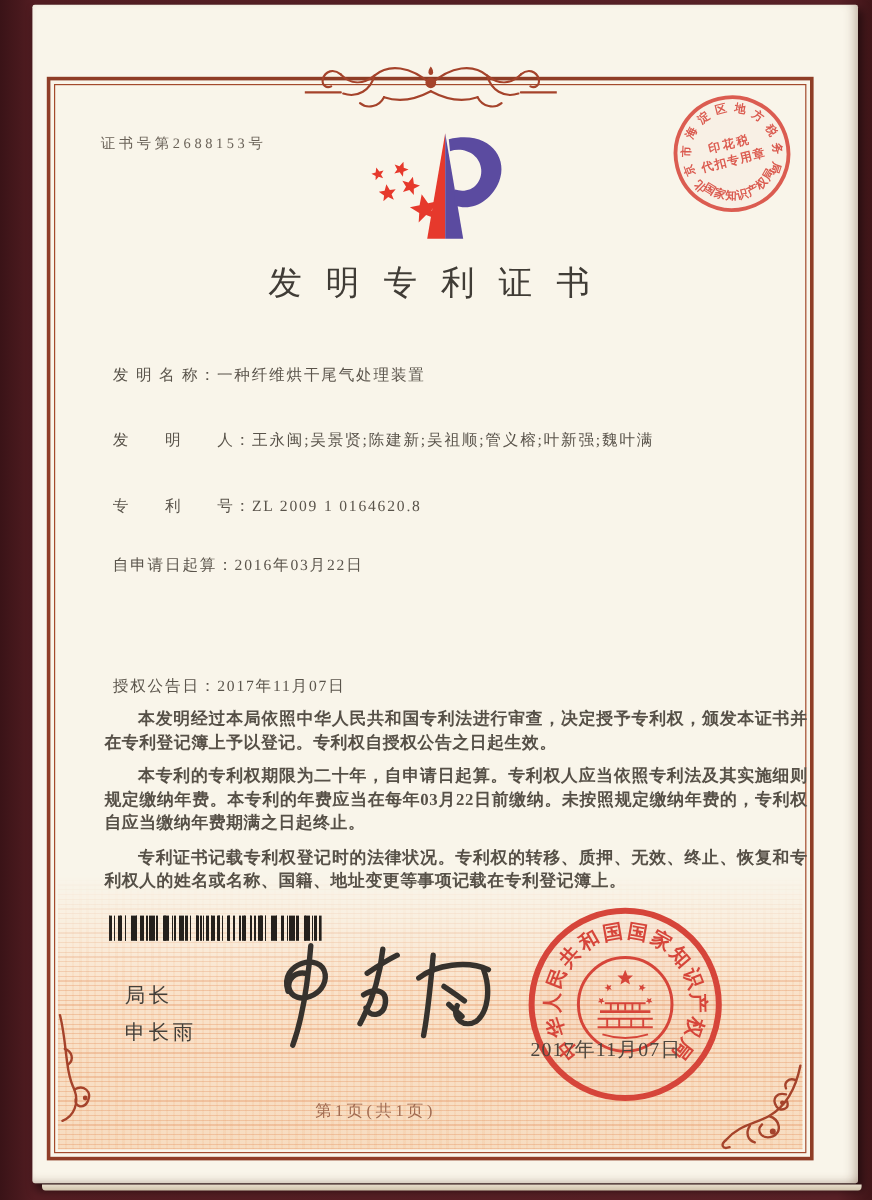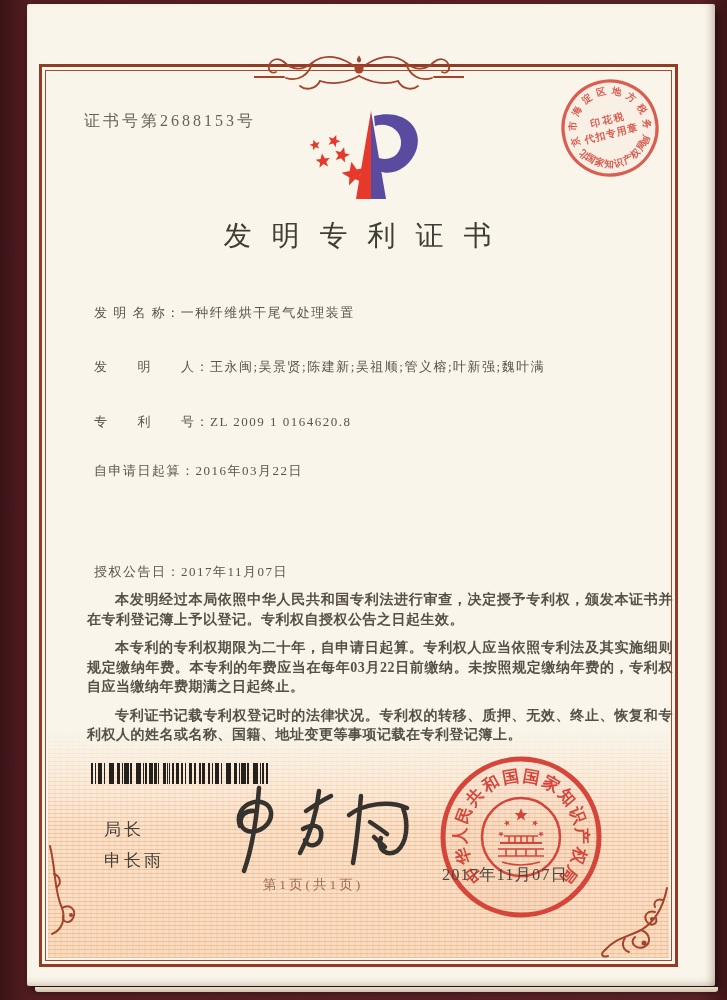--- a/index.html
+++ b/index.html
@@ -23,21 +23,21 @@
   }
   .guilloche{
     position:absolute;left:21px;top:726px;width:621px;height:228px;
     background:
       repeating-linear-gradient(0deg, rgba(228,146,96,.38) 0 1px, rgba(0,0,0,0) 1px 4px),
       repeating-linear-gradient(90deg, rgba(240,180,130,.18) 0 2px, rgba(0,0,0,0) 2px 6px),
       linear-gradient(#fbe7d2,#f7dcc0);
     -webkit-mask-image:linear-gradient(to bottom, transparent 0, #000 95px);
     mask-image:linear-gradient(to bottom, transparent 0, #000 95px);
   }
-  .cert-no{position:absolute;left:57px;top:107px;font-size:16px;letter-spacing:3px;color:#6a6258;}
+  .cert-no{position:absolute;left:57px;top:107px;font-size:12px;letter-spacing:3px;color:#6a6258;}
   .logo{position:absolute;left:270px;top:101px;}
   .title{
     position:absolute;left:18px;top:213px;width:625px;text-align:center;
     font-size:28px;letter-spacing:20px;padding-left:20px;box-sizing:border-box;
     color:#403c36;font-weight:500;
   }
   .field{position:absolute;left:67px;font-size:13px;color:#5a544b;letter-spacing:1.5px;white-space:nowrap;}
   .field .lbl{color:#5a544b;}
   .body-text{
     position:absolute;left:60px;top:586px;width:586px;
@@ -47,21 +47,21 @@
   .barcode{
     position:absolute;left:64px;top:759px;width:177px;height:21px;
     background:
       repeating-linear-gradient(90deg,#24201c 0 2px,transparent 2px 4px,#24201c 4px 5px,transparent 5px 9px),
       repeating-linear-gradient(90deg,#24201c 0 1px,transparent 1px 7px,#24201c 7px 10px,transparent 10px 13px);
   }
   .director{position:absolute;left:77px;top:810px;font-size:17px;line-height:31px;color:#44403a;letter-spacing:3px;}
   .signature{position:absolute;left:183px;top:776px;}
   .seal-cnipa{position:absolute;left:412px;top:751px;}
   .seal-date{position:absolute;left:415px;top:860px;font-size:16.5px;color:#4c463e;letter-spacing:1px;z-index:5;}
-  .footer{position:absolute;left:18px;top:872px;width:536px;text-align:center;font-size:13.5px;color:#a06a50;letter-spacing:3px;}
+  .footer{position:absolute;left:18px;top:913px;width:536px;text-align:center;font-size:13.5px;color:#a06a50;letter-spacing:3px;}
   .seal-tax{position:absolute;left:523px;top:64px;opacity:.88;}
   .flourish-top{position:absolute;left:227px;top:39px;}
   .flourish-br{position:absolute;left:568px;top:882px;}
   .flourish-bl{position:absolute;left:19px;top:840px;}
   svg text{font-family:"Liberation Serif","DejaVu Serif",serif;}
   .arc-red text{fill:#d6453a;font-weight:bold;}
 </style>
 </head>
 <body>
 

